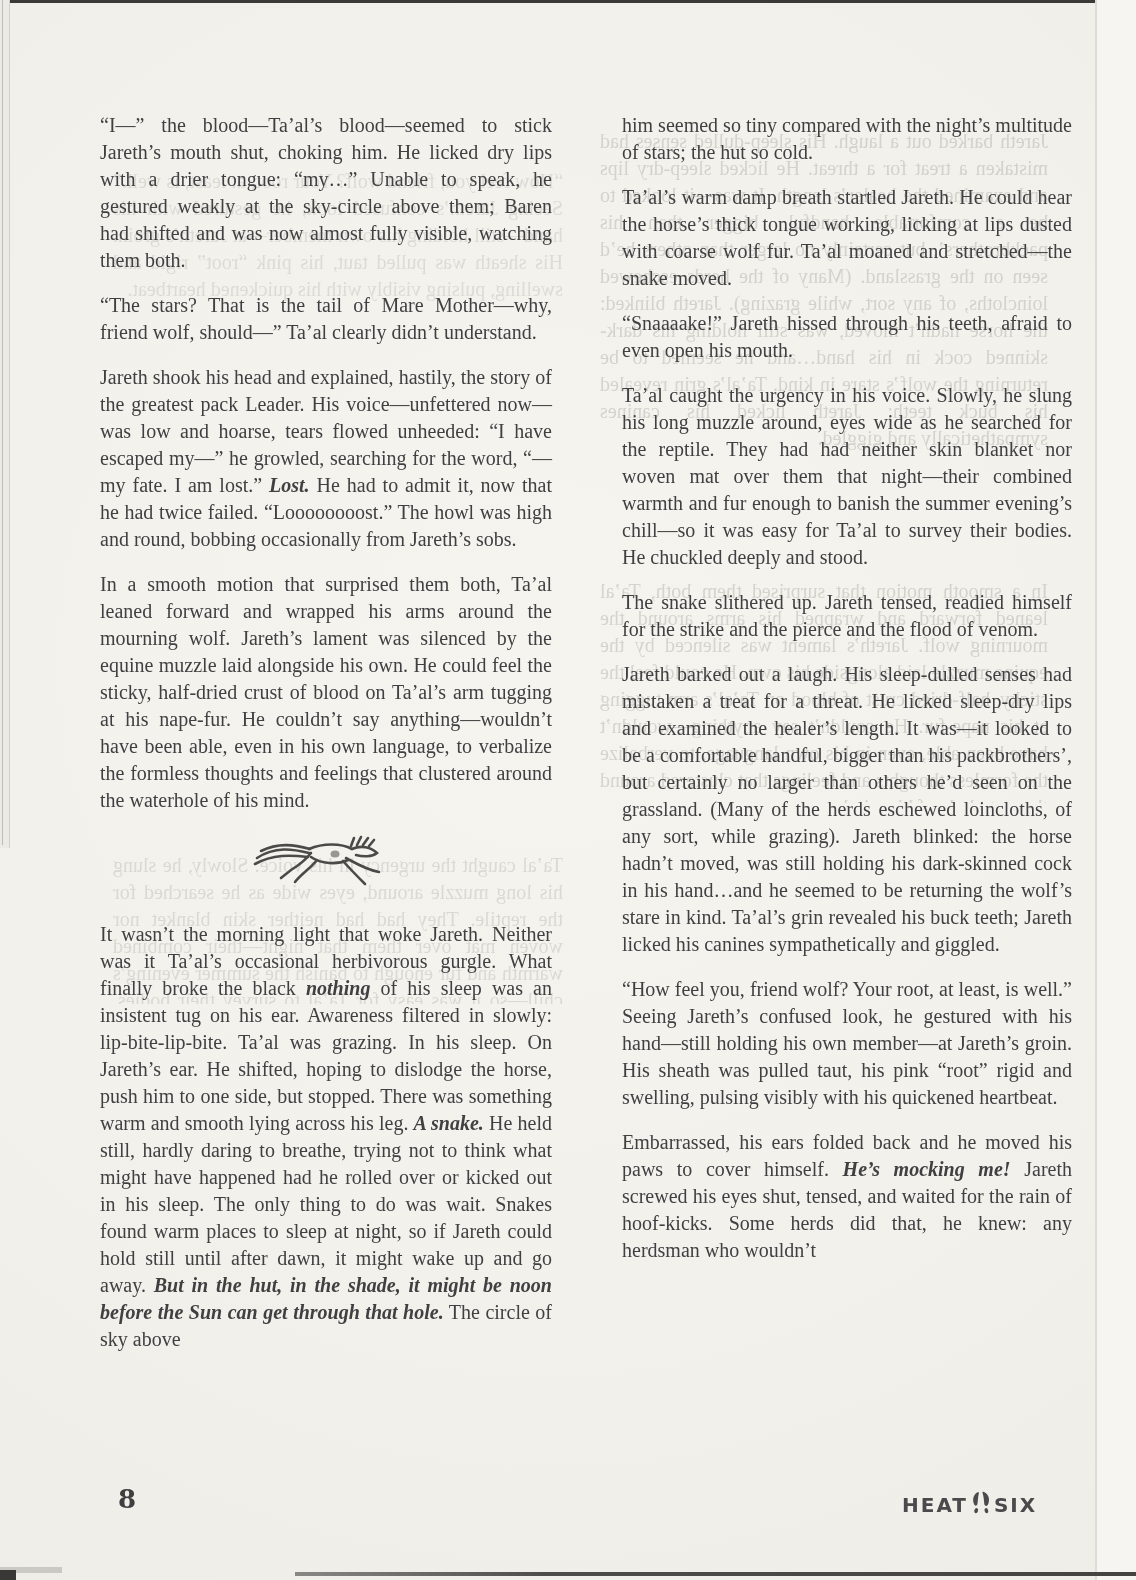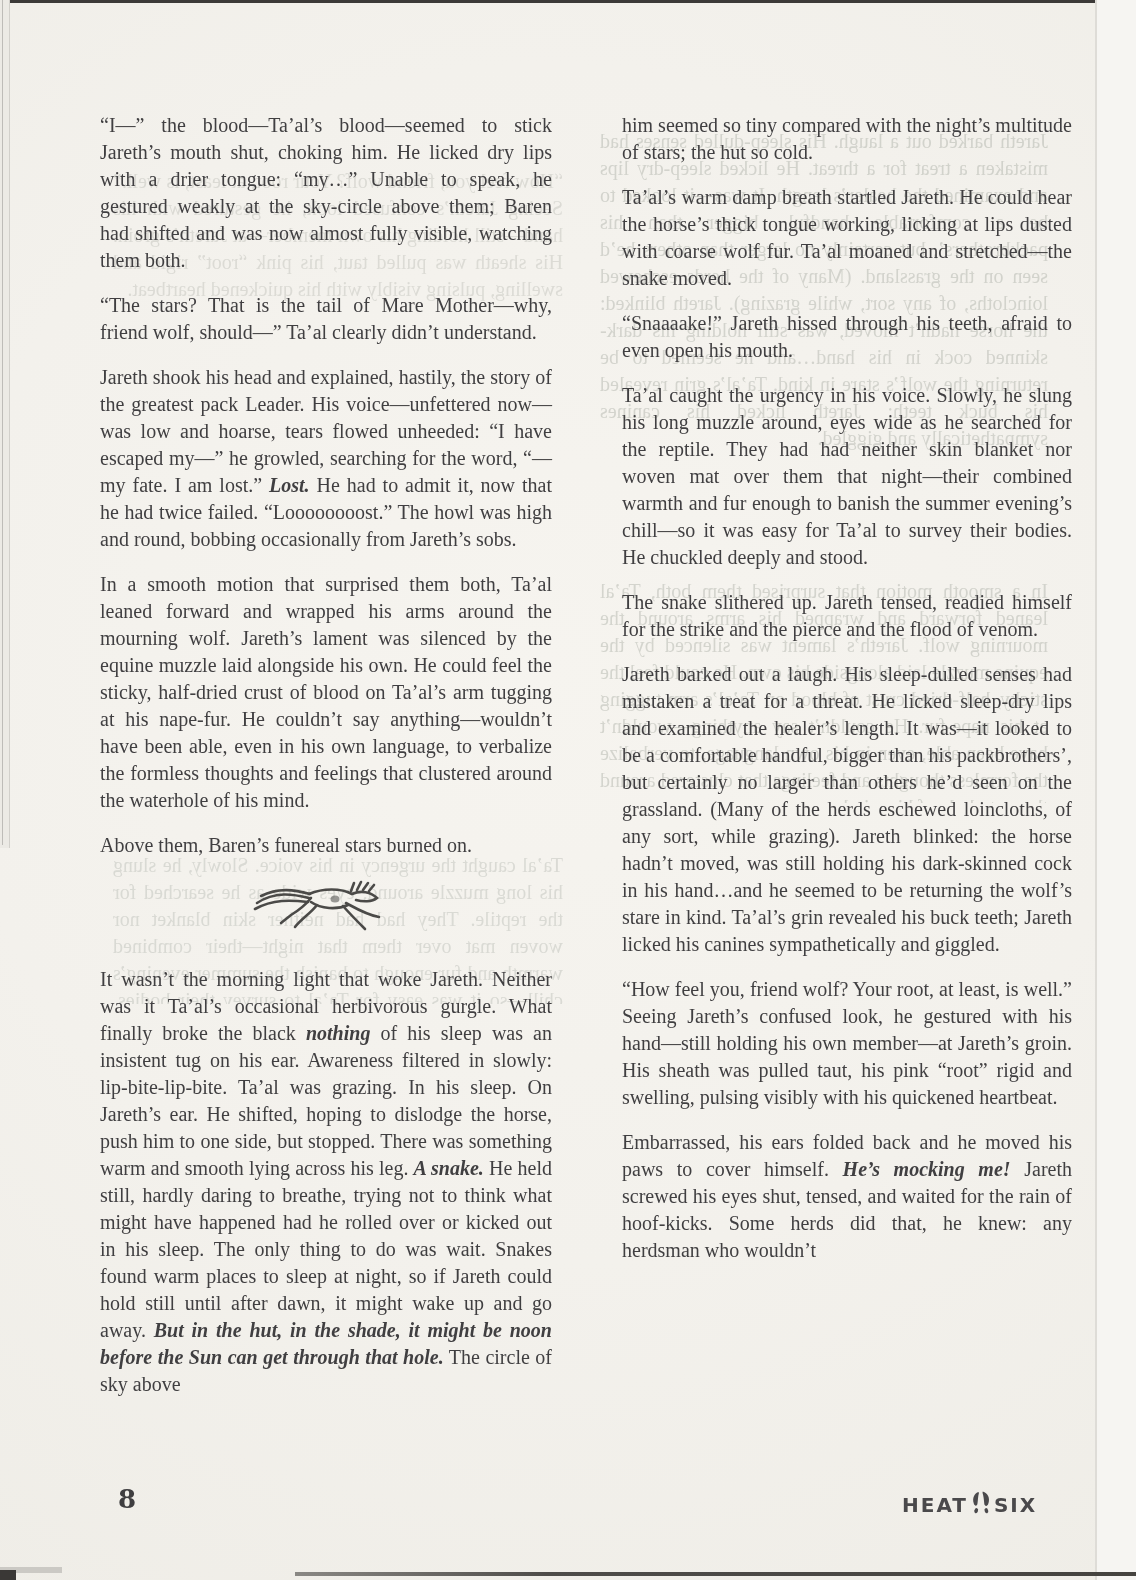--- a/index.html
+++ b/index.html
@@ -70,21 +70,20 @@
   <div class="ghost ghost-rm">In a smooth motion that surprised them both, Ta’al leaned forward and wrapped his arms around the mourning wolf. Jareth’s lament was silenced by the equine muzzle laid alongside his own. He could feel the sticky, half-dried crust of blood on Ta’al’s arm tugging at his nape-fur. He couldn’t say anything—wouldn’t have been able, even in his own language, to verbalize the formless thoughts and feelings that clustered around the waterhole of his mind.</div>
   <div class="ghost ghost-lt">“How feel you, friend wolf? Your root, at least, is well.” Seeing Jareth’s confused look, he gestured with his hand—still holding his own member—at Jareth’s groin. His sheath was pulled taut, his pink “root” rigid and swelling, pulsing visibly with his quickened heartbeat.</div>
   <div class="ghost ghost-lm">Ta’al caught the urgency in his voice. Slowly, he slung his long muzzle around, eyes wide as he searched for the reptile. They had had neither skin blanket nor woven mat over them that night—their combined warmth and fur enough to banish the summer evening’s chill—so it was easy for Ta’al to survey their bodies. He chuckled deeply and stood.</div>
 
   <div class="col col-left">
     <div>
         <p class="para"><span>“I—” the blood—Ta’al’s blood—seemed to stick Jareth’s mouth shut, choking him. He licked dry lips with a drier tongue: “my…” Unable to speak, he gestured weakly at the sky-circle above them; Baren had shifted and was now almost fully visible, watching them both.</span></p>
         <p class="para"><span>“The stars? That is the tail of Mare Mother—why, friend wolf, should—” Ta’al clearly didn’t understand.</span></p>
         <p class="para"><span>Jareth shook his head and explained, hastily, the story of the greatest pack Leader. His voice—unfettered now—was low and hoarse, tears flowed unheeded: “I have escaped my—” he growled, searching for the word, “—my fate. I am lost.” </span><em>Lost.</em><span> He had to admit it, now that he had twice failed. “Loooooooost.” The howl was high and round, bobbing occasionally from Jareth’s sobs.</span></p>
         <p class="para"><span>In a smooth motion that surprised them both, Ta’al leaned forward and wrapped his arms around the mourning wolf. Jareth’s lament was silenced by the equine muzzle laid alongside his own. He could feel the sticky, half-dried crust of blood on Ta’al’s arm tugging at his nape-fur. He couldn’t say anything—wouldn’t have been able, even in his own language, to verbalize the formless thoughts and feelings that clustered around the waterhole of his mind.</span></p>
-        <p class="para"><span>Above them, Baren’s funereal stars burned on.</span></p>
       </div>
     <div class="divider">
       <svg viewBox="0 0 150 62" width="150" height="62">
         <g fill="none" stroke="#4b4a48" stroke-width="2.6" stroke-linecap="round">
           <path d="M6,26 C24,14 42,17 58,21"></path>
           <path d="M10,19 C28,10 44,13 59,17"></path>
           <path d="M4,32 C22,22 40,23 57,25"></path>
           <path d="M58,17 C72,11 90,11 101,17"></path>
           <path d="M60,25 C70,32 86,33 97,28"></path>
           <path d="M60,21 C56,26 50,32 40,38 L30,46"></path>

